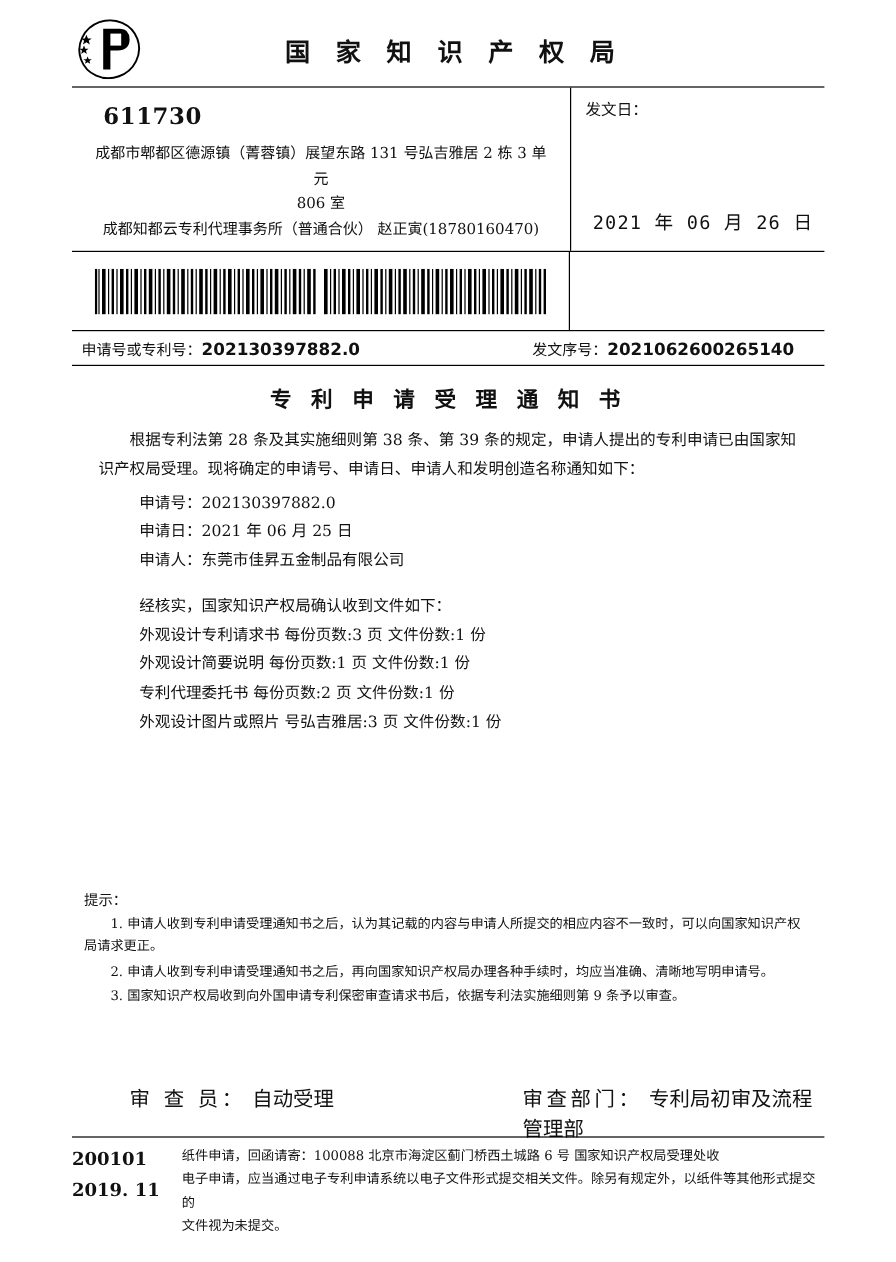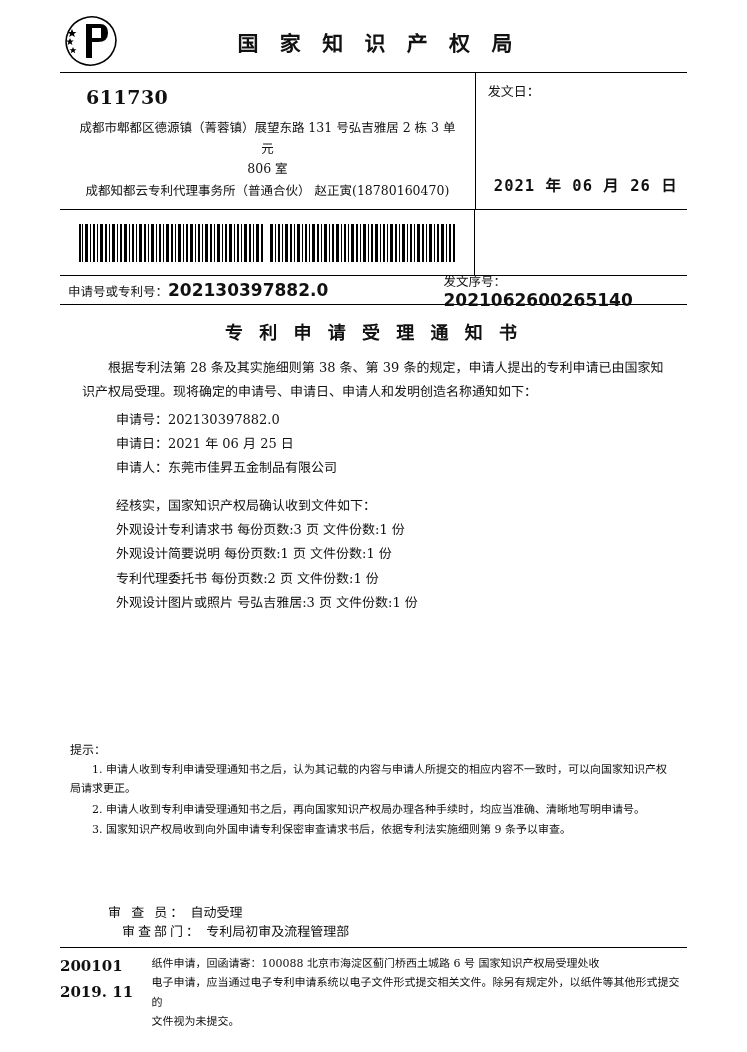--- a/index.html
+++ b/index.html
@@ -88,21 +88,20 @@
     font-size: 13px;
     font-family: "DejaVu Serif", "Liberation Serif", serif;
   }
   .issue-date {
     position: absolute;
     left: 18px;
     bottom: 14px;
     font-family: "DejaVu Sans Mono", "Liberation Mono", monospace;
     font-size: 15.5px;
     letter-spacing: 1px;
-    font-weight: bold;
   }
   
   .barcode-row {
     display: flex;
     border-bottom: 1.5px solid #000;
     height: 65px;
   }
   .barcode-left {
     flex: 1 1 auto;
     border-right: 1.5px solid #000;
@@ -134,21 +133,21 @@
     box-sizing: border-box;
   }
   .num-right {
     width: 50%;
     padding-left: 70px;
     box-sizing: border-box;
   }
   .num-row b {
     font-family: "DejaVu Sans", "Liberation Sans", sans-serif;
     font-weight: bold;
-    font-size: 17px;
+    font-size: 14px;
   }
   
   .doc-title {
     text-align: center;
     font-family: "DejaVu Serif", "Liberation Serif", serif;
     font-size: 18px;
     font-weight: bold;
     letter-spacing: 5px;
     margin: 13px 0 12px 0;
   }
@@ -190,22 +189,21 @@
     margin-bottom: 1px;
   }
   
   .sig-row {
     position: absolute;
     left: 0;
     top: 890px;
     width: 627px;
     display: flex;
     font-family: "DejaVu Serif", "Liberation Serif", serif;
-    font-size: 13px;
-    flex-direction: column;
+    font-size: 17px;
   }
   .sig-left {
     width: 50%;
     padding-left: 48px;
     box-sizing: border-box;
   }
   .sig-right {
     width: 50%;
     padding-left: 62px;
     box-sizing: border-box;

